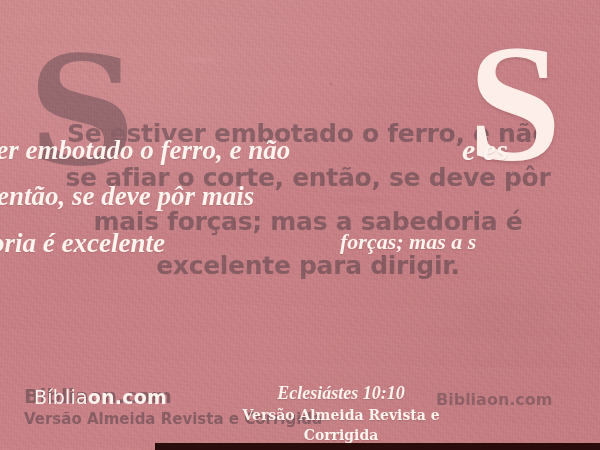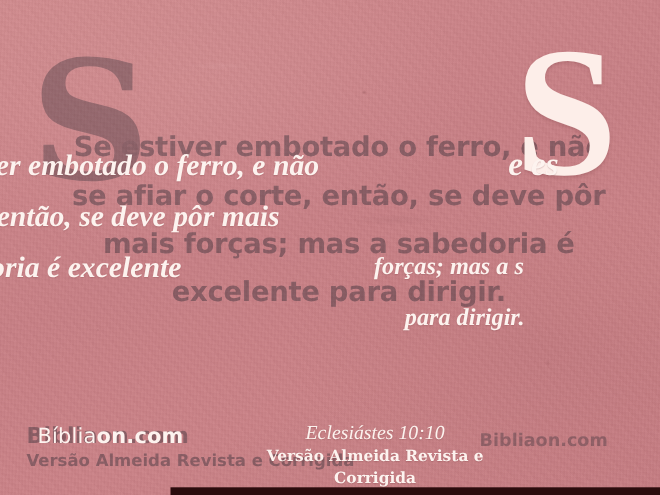--- a/index.html
+++ b/index.html
@@ -170,21 +170,21 @@
   .ref-block {
     position: absolute;
     left: 206px;
     top: 382px;
     width: 270px;
     text-align: center;
     color: #fdf3ef;
   }
   .ref-title {
     font-family: "Liberation Serif", serif;
-    font-weight: normal;
+    font-weight: bold;
     font-style: italic;
     font-size: 18px;
     line-height: 22px;
     text-shadow: 0 1px 1px rgba(120,60,64,0.25);
   }
   .ref-sub {
     font-family: "DejaVu Serif", serif;
     font-weight: bold;
     font-size: 14px;
     line-height: 20px;
@@ -219,21 +219,20 @@
 
   <div class="white-layer">
     <div class="white-dropcap">S</div>
 
     <div class="wq l1">e estiver embotado o ferro, e não</div>
     <div class="wq l2">corte, então, se deve pôr mais</div>
     <div class="wq l3">sabedoria é excelente</div>
 
     <div class="wq r1">e es</div>
     <div class="wq r3">forças; mas a s</div>
-    <div class="wq r4">para dirigir.</div>
   </div>
 
   <div class="logo">
     <span class="bold">Bíblia</span><span class="thin">on.com</span>
   </div>
 
   <div class="ref-block">
     <div class="ref-title">Eclesiástes 10:10</div>
     <div class="ref-sub">Versão Almeida Revista e Corrigida</div>
   </div>

